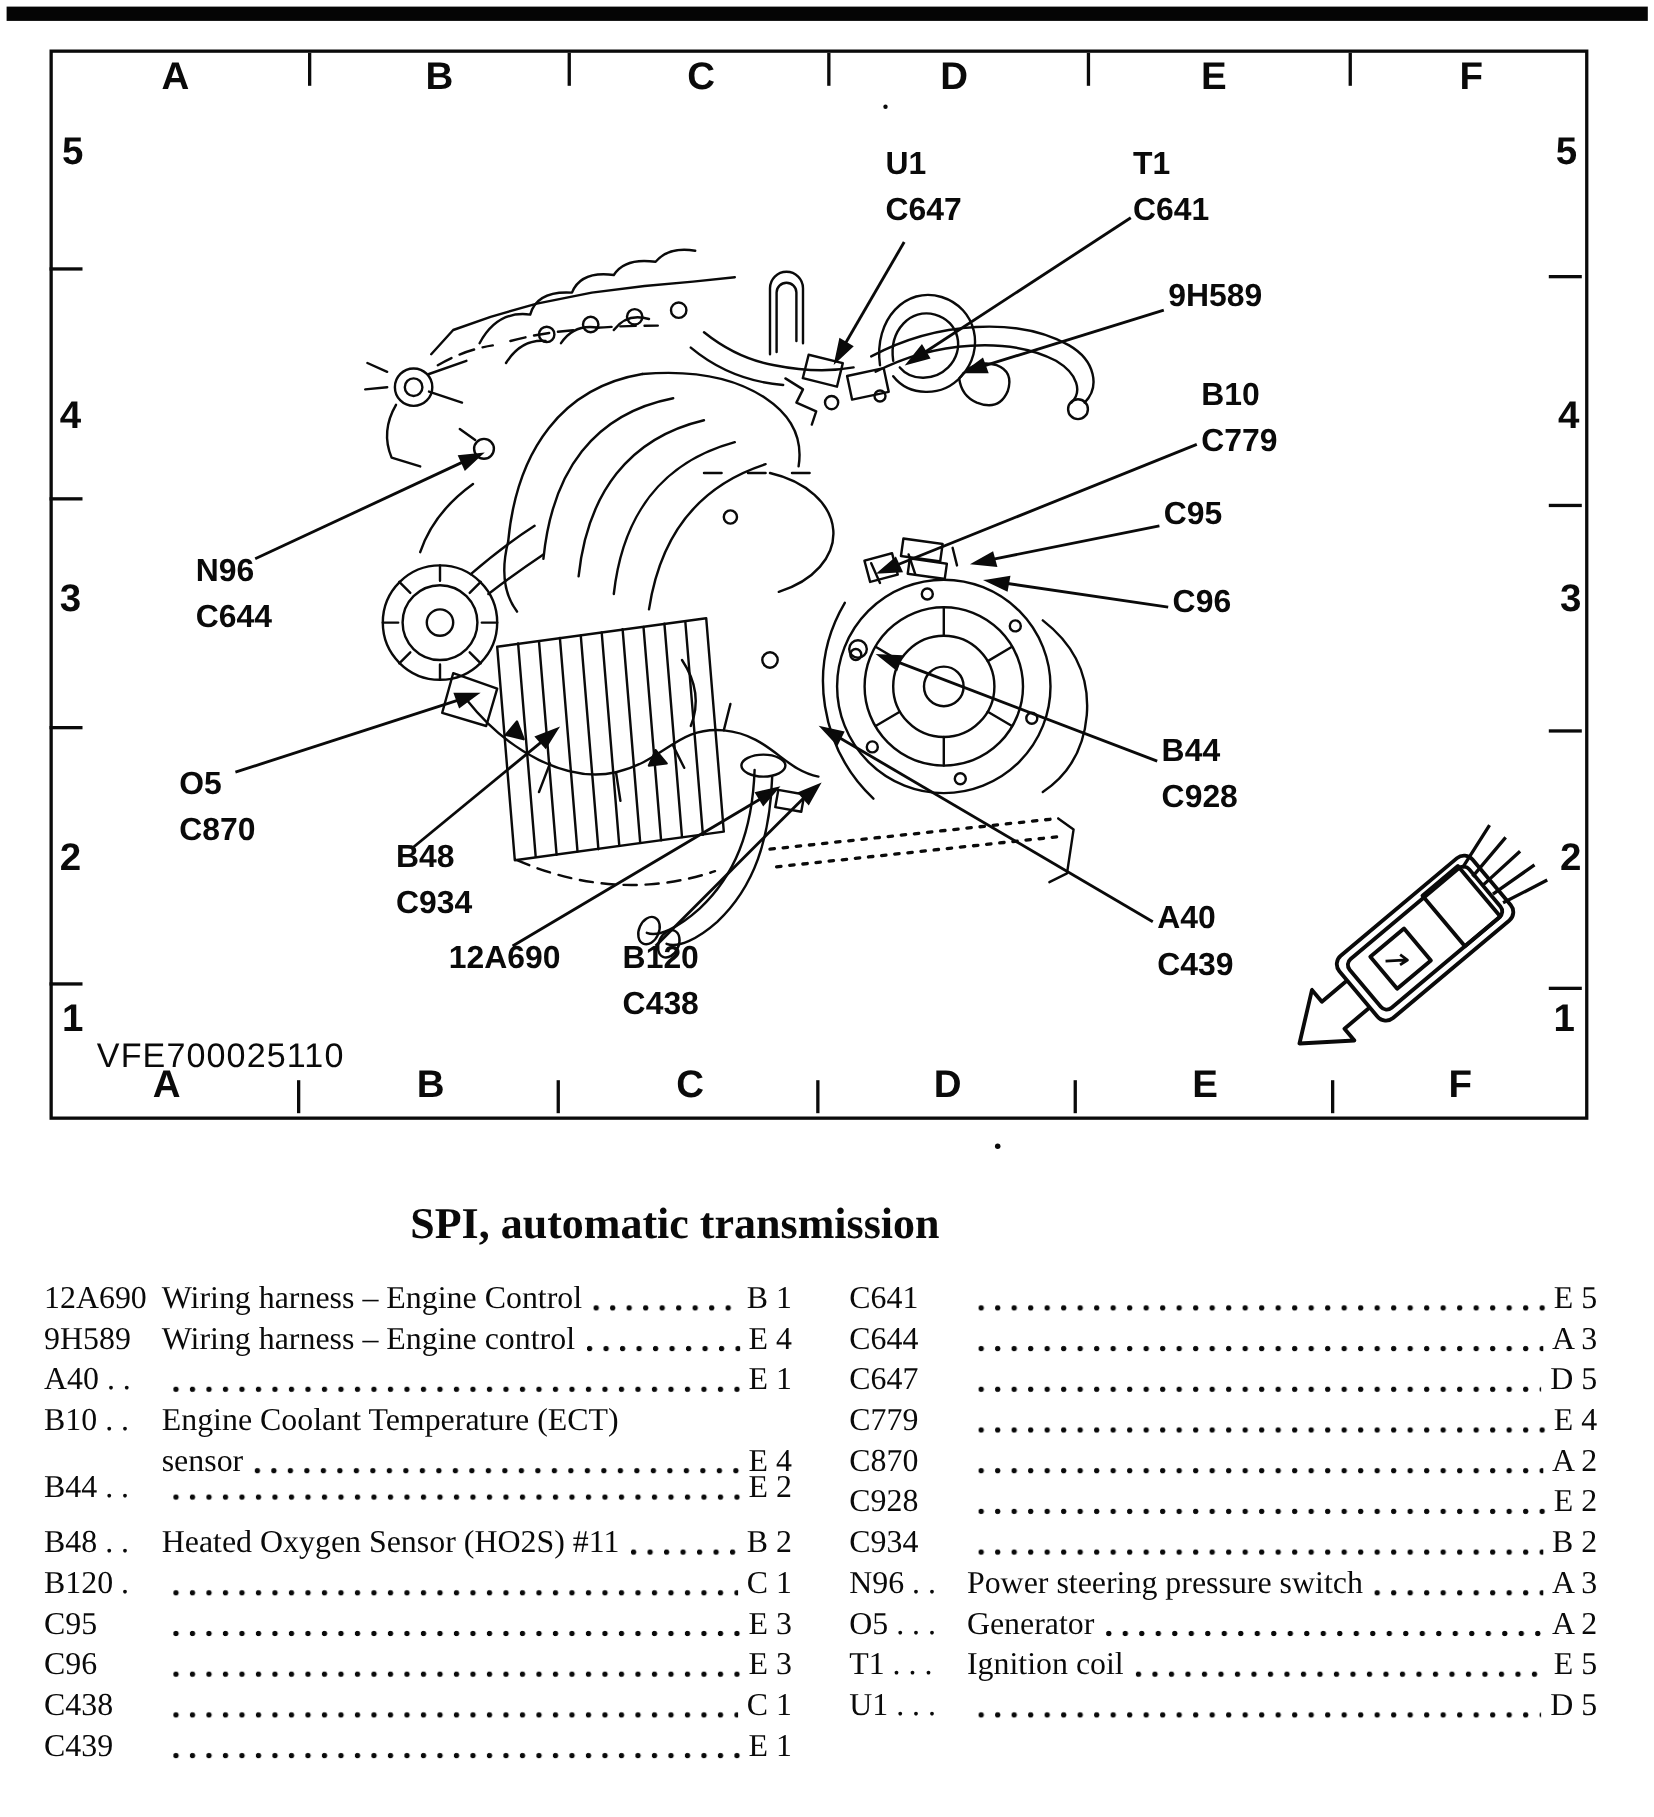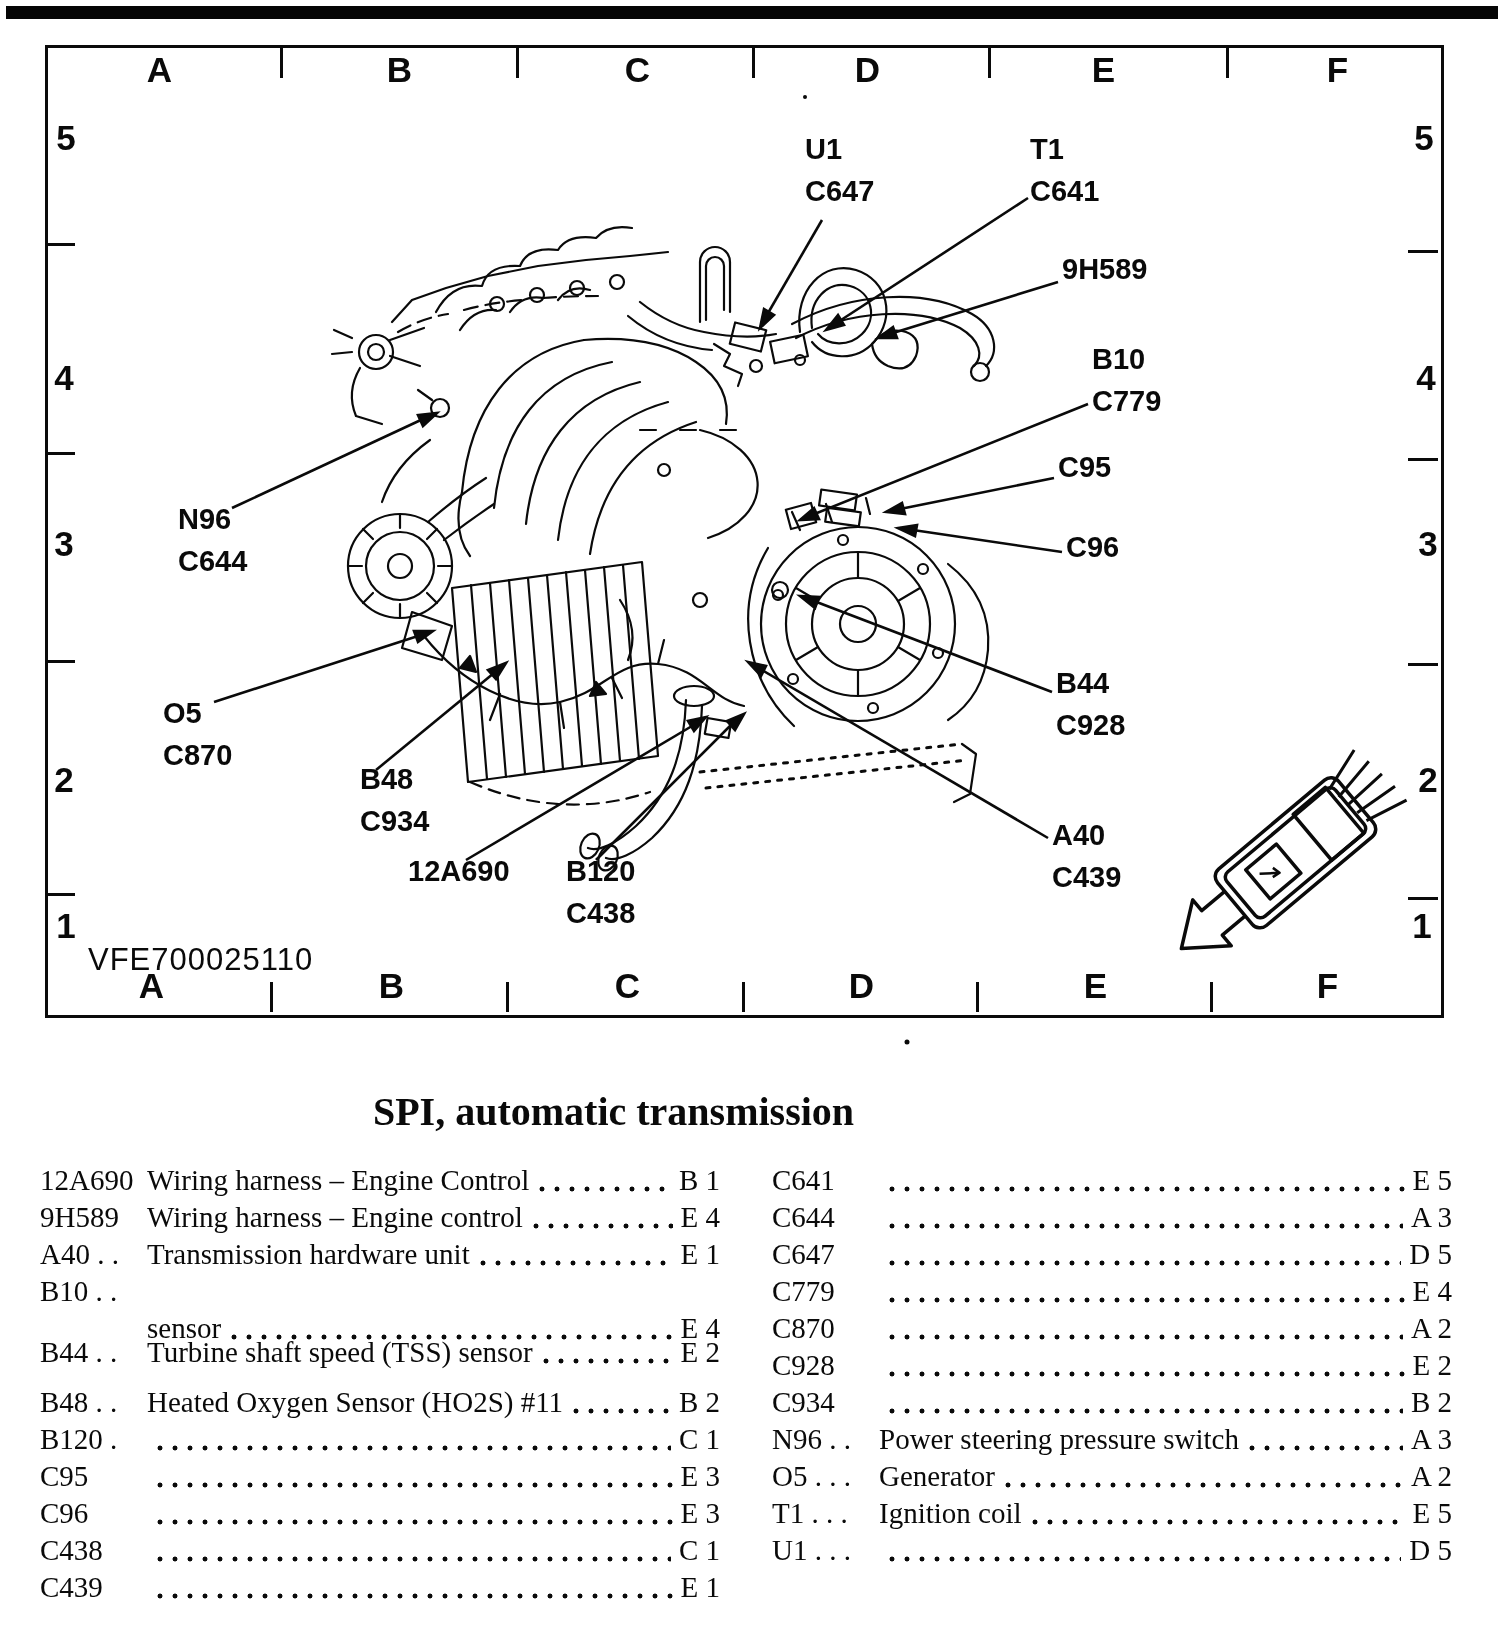--- a/index.html
+++ b/index.html
@@ -282,24 +282,24 @@
       <span>B120</span>
       <span>C438</span>
     </div>
 
   <div class="figcode">VFE700025110</div>
 
   <div class="doc-title">SPI, automatic transmission</div>
 
   <div class="idx colL" style="top:1164px"><span class="code">12A690</span><span class="desc">Wiring harness – Engine Control</span><span class="lead"></span><span class="ref">B 1</span></div>
   <div class="idx colL" style="top:1201px"><span class="code">9H589</span><span class="desc">Wiring harness – Engine control</span><span class="lead"></span><span class="ref">E 4</span></div>
-  <div class="idx colL" style="top:1238px"><span class="code">A40 . .</span><span class="desc">Transmission hardware unit</span><span class="lead"></span><span class="ref">E 1</span></div>
-  <div class="idx colL noref" style="top:1275px"><span class="code">B10 . .</span><span class="lead"></span><span class="ref"></span></div>
+  <div class="idx colL" style="top:1238px"><span class="code">A40 . .</span><span class="lead"></span><span class="ref">E 1</span></div>
+  <div class="idx colL noref" style="top:1275px"><span class="code">B10 . .</span><span class="desc">Engine Coolant Temperature (ECT)</span><span class="lead"></span><span class="ref"></span></div>
   <div class="idx colL" style="top:1312px"><span class="code"></span><span class="desc">sensor</span><span class="lead"></span><span class="ref">E 4</span></div>
-  <div class="idx colL" style="top:1336px"><span class="code">B44 . .</span><span class="desc">Turbine shaft speed (TSS) sensor</span><span class="lead"></span><span class="ref">E 2</span></div>
+  <div class="idx colL" style="top:1336px"><span class="code">B44 . .</span><span class="lead"></span><span class="ref">E 2</span></div>
   <div class="idx colL" style="top:1386px"><span class="code">B48 . .</span><span class="desc">Heated Oxygen Sensor (HO2S) #11</span><span class="lead"></span><span class="ref">B 2</span></div>
   <div class="idx colL" style="top:1423px"><span class="code">B120 .</span><span class="lead"></span><span class="ref">C 1</span></div>
   <div class="idx colL" style="top:1460px"><span class="code">C95</span><span class="desc"></span><span class="lead"></span><span class="ref">E 3</span></div>
   <div class="idx colL" style="top:1497px"><span class="code">C96</span><span class="desc"></span><span class="lead"></span><span class="ref">E 3</span></div>
   <div class="idx colL" style="top:1534px"><span class="code">C438</span><span class="desc"></span><span class="lead"></span><span class="ref">C 1</span></div>
   <div class="idx colL" style="top:1571px"><span class="code">C439</span><span class="desc"></span><span class="lead"></span><span class="ref">E 1</span></div>
 
   <div class="idx colR" style="top:1164px"><span class="code">C641</span><span class="desc"></span><span class="lead"></span><span class="ref">E 5</span></div>
   <div class="idx colR" style="top:1201px"><span class="code">C644</span><span class="desc"></span><span class="lead"></span><span class="ref">A 3</span></div>
   <div class="idx colR" style="top:1238px"><span class="code">C647</span><span class="desc"></span><span class="lead"></span><span class="ref">D 5</span></div>

